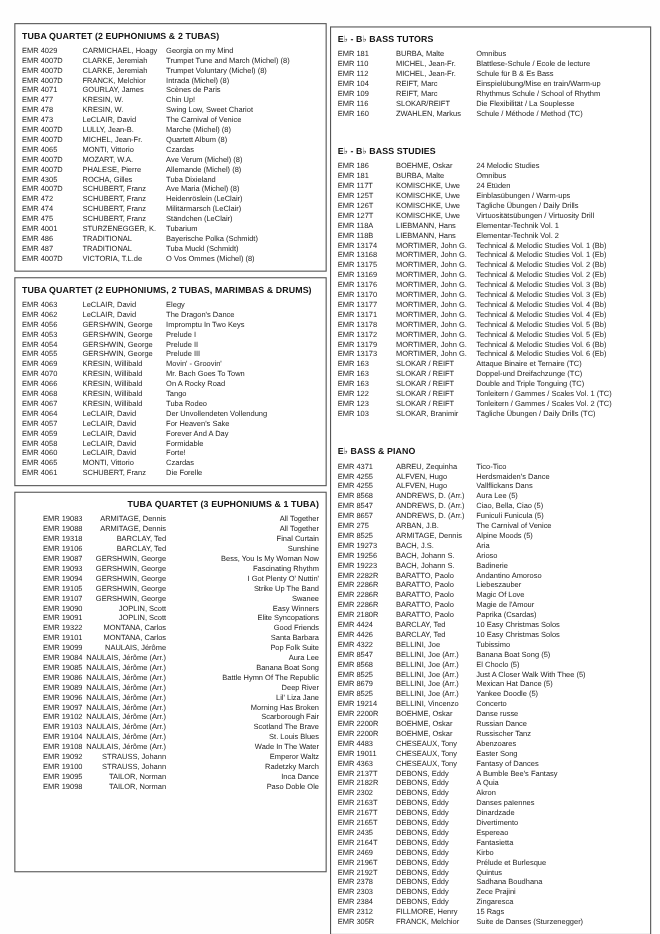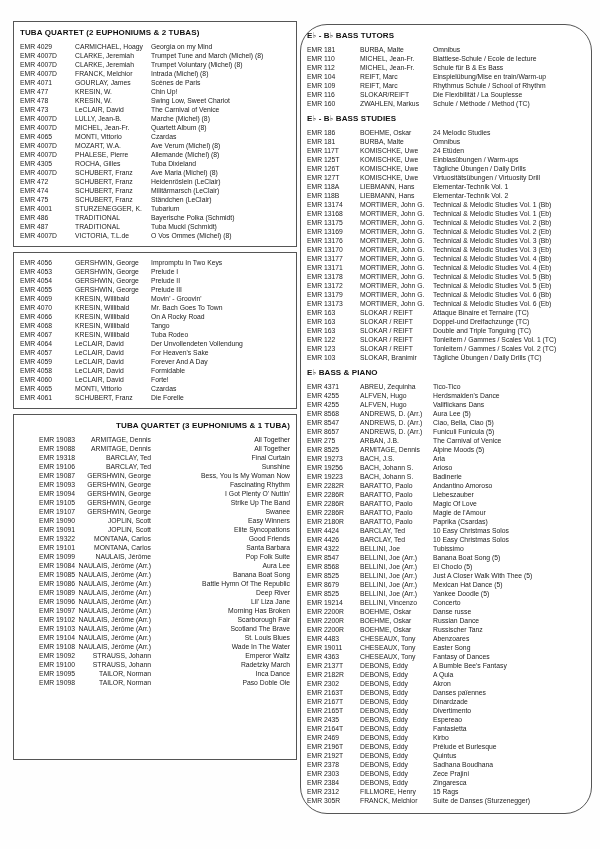--- a/index.html
+++ b/index.html
@@ -14,31 +14,31 @@
   .col{position:absolute;display:flex;flex-direction:column;gap:5px;}
   .col-left{left:13px;top:21px;width:284px;}
   .col-right{left:300px;top:24px;width:292px;}
   .box{
     border:1px solid #555;
     background:#fff;
     padding:5px 6px 6px 6px;
     box-sizing:border-box;
   }
   .box.tall-left{min-height:346px;text-align:right;}
-  .box.tall-right{min-height:790px;border-radius:27px;}
+  .box.tall-right{min-height:790px;}
   .sec-header{
     font-size:8px;
     font-weight:bold;
     letter-spacing:0.1px;
     line-height:12px;
     margin:0 0 3px 0;
     color:#111;
     white-space:nowrap;
   }
-  .sec + .sec .sec-header{margin-top:5px;}
+  .sec + .sec .sec-header{margin-top:24px;}
   .row{
     display:grid;
     line-height:9px;
     font-size:6.8px;
     white-space:nowrap;
   }
   .col-left .row{grid-template-columns:55px 76px 1fr;}
   .col-right .row{grid-template-columns:53px 73px 1fr;}
   .c-num,.c-composer,.c-title{overflow:hidden;}
 </style>
@@ -157,20 +157,33 @@
           </div>
           <div class="row">
             <span class="c-num">EMR 4007D</span>
             <span class="c-composer">VICTORIA, T.L.de</span>
             <span class="c-title">O Vos Ommes (Michel) (8)</span>
           </div>
         </div>
       </div>
       <div class="box">
         <div class="sec">
+          <div class="sec-header">TUBA QUARTET (2 EUPHONIUMS, 2 TUBAS, MARIMBAS &amp; DRUMS)</div>
+          <div class="row">
+            <span class="c-num">EMR 4063</span>
+            <span class="c-composer">LeCLAIR, David</span>
+            <span class="c-title">Elegy</span>
+          </div>
+          <div class="row">
+            <span class="c-num">EMR 4062</span>
+            <span class="c-composer">LeCLAIR, David</span>
+            <span class="c-title">The Dragon's Dance</span>
+          </div>
+        </div>
+        <div class="sec">
           <div class="row">
             <span class="c-num">EMR 4056</span>
             <span class="c-composer">GERSHWIN, George</span>
             <span class="c-title">Impromptu In Two Keys</span>
           </div>
           <div class="row">
             <span class="c-num">EMR 4053</span>
             <span class="c-composer">GERSHWIN, George</span>
             <span class="c-title">Prelude I</span>
           </div>

